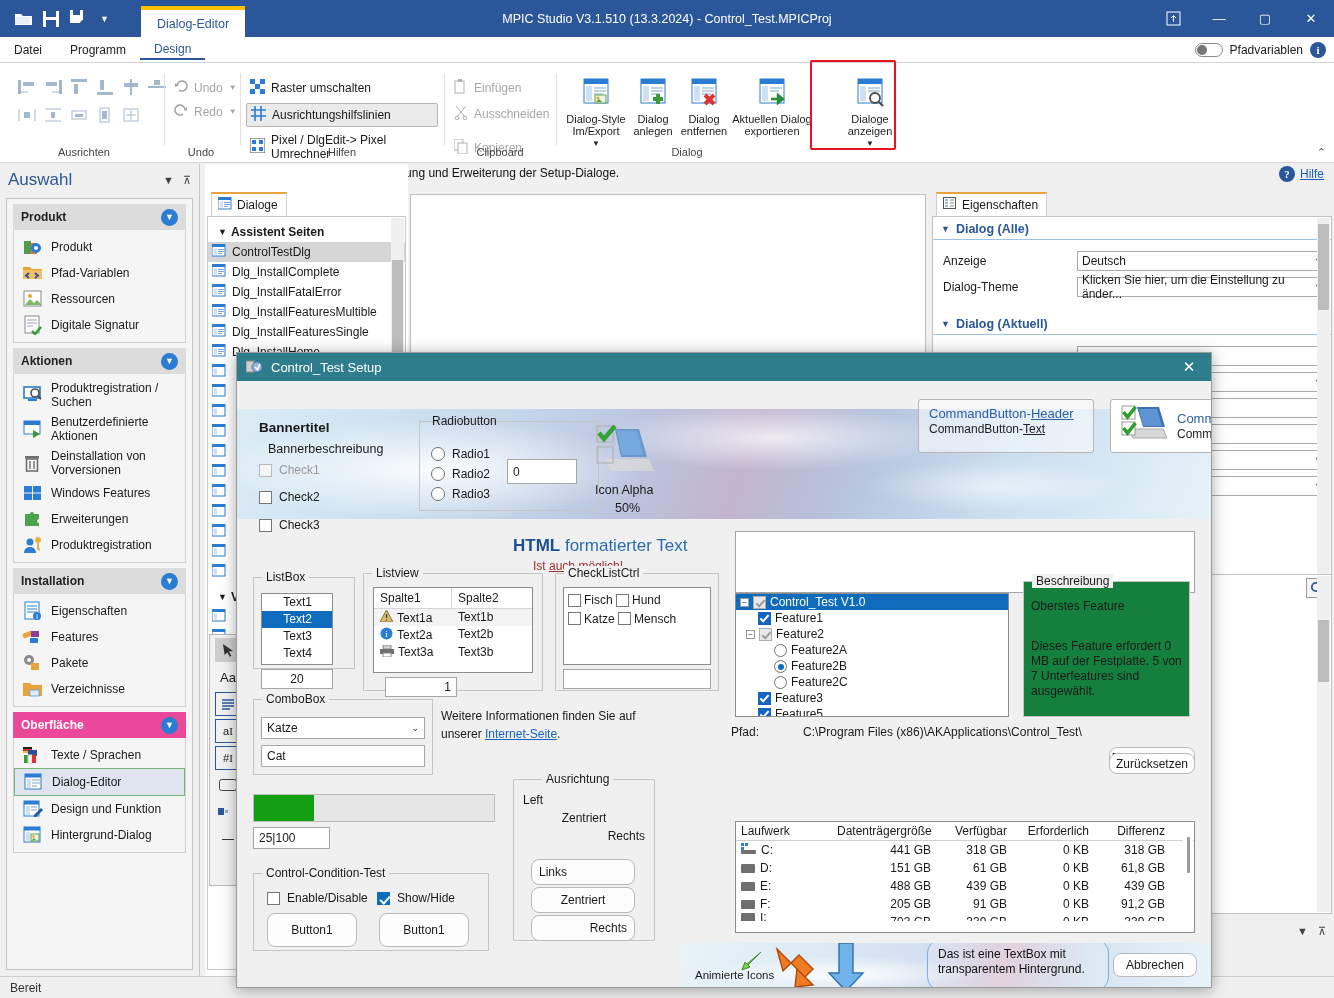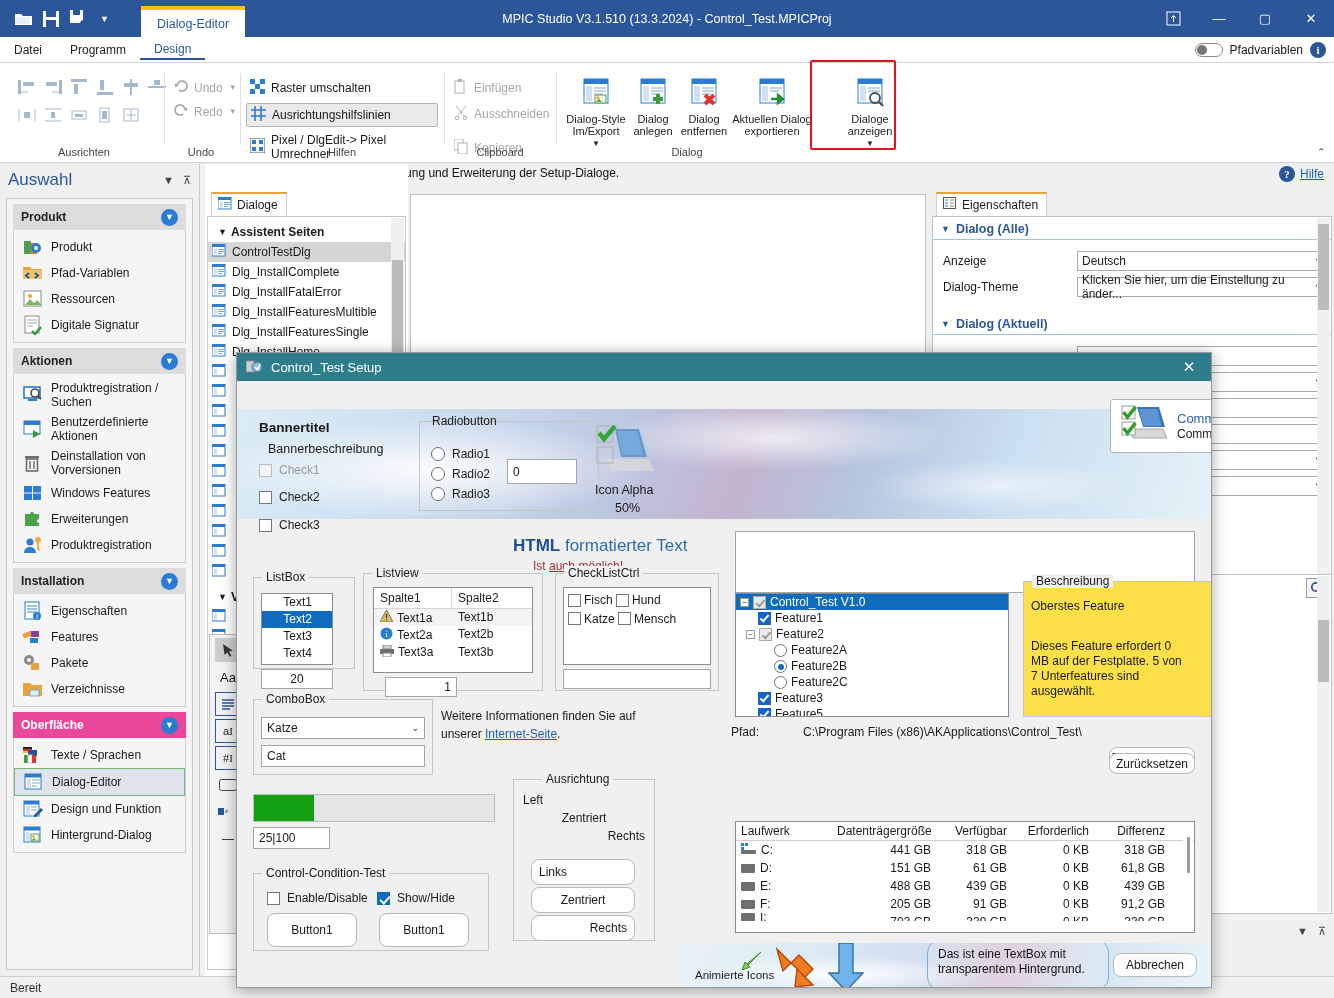--- a/index.html
+++ b/index.html
@@ -116,21 +116,21 @@
             border:1px solid #c8c8c8; overflow:hidden;}
   .dl-row{ display:flex; align-items:center; gap:6px; font-size:12px; padding:2px 4px; height:20px; cursor:pointer;}
   .dl-row.sel{ background:#d6d6d6; }
   .dl-row.grp{ font-weight:bold; gap:4px; }
   .scroll-v{ position:absolute; right:1px; top:1px; bottom:1px; width:13px; background:#f0f0f0;}
   .scroll-thumb{ position:absolute; left:1px; width:11px; background:#bcbcbc; border-radius:1px;}
 
   
   .canvas{ position:absolute; left:410px; top:30px; right:408px; bottom:0;
            background:#ffffff; border:1px solid #bdbdbd; overflow:hidden;}
-  .toolpal{ position:absolute; left:209px; top:470px; width:38px; height:300px;
+  .toolpal{ position:absolute; left:209px; top:470px; width:38px; height:252px;
             background:#f2f2f2; border:1px solid #b9b9b9; z-index:6;}
   .tool{ width:26px; height:24px; margin:3px auto; display:flex; align-items:center; justify-content:center;
          font-size:12px; cursor:pointer; }
   .tool.sel{ background:#cdcdcd; }
   .tool.box{ border:1px solid #2b579a; }
 
   
   .props{ position:absolute; right:0; top:30px; width:404px; bottom:0; background:#f0f0f0;}
   .props .tabb{ position:relative; }
   .propbody{ position:absolute; left:2px; right:2px; top:22px; bottom:120px;
@@ -1177,20 +1177,24 @@
           <path d="M10 34h44l5 12H16z" fill="#dadada" opacity=".8"></path>
           <rect x="2" y="1" width="16" height="16" fill="none" stroke="#b0b0b0"></rect>
           <path d="M4 8l5 6 11-13" stroke="#36a336" stroke-width="4.5" fill="none"></path>
           <rect x="2" y="22" width="16" height="16" fill="none" stroke="#b0b0b0"></rect>
         </svg>
       </div>
       <div class="lbl" style="left:358px; top:74px; font-size:12.5px;">Icon Alpha</div>
       <div class="lbl" style="left:378px; top:92px; font-size:12.5px;">50%</div>
     </div>
 
+    <div class="cmdbtn" style="left:681px; top:18px; width:176px; height:54px; flex-direction:column; align-items:flex-start; gap:1px; z-index:5;">
+      <span class="cmdh">CommandButton-<u>Header</u></span>
+      <span class="cmdt">CommandButton-<u>Text</u></span>
+    </div>
     <div class="cmdbtn" style="left:873px; top:18px; width:242px; height:54px; background:#fff; z-index:5;">
       <span>
         <svg width="46" height="40" viewBox="0 0 46 40">
           <path d="M16 2h22l6 20H22z" fill="#3f6fb5"></path>
             <path d="M18 4h18l5 17H22z" fill="#5f94d3"></path>
           <path d="M8 24h34l4 9H12z" fill="#d8d8d8" stroke="#a8a8a8"></path>
           <rect x="1" y="1" width="13" height="13" fill="#fff" stroke="#999"></rect>
           <path d="M2.5 7l4 5 8-10" stroke="#2e9e2e" stroke-width="3.6" fill="none"></path>
           <rect x="1" y="17" width="13" height="13" fill="#fff" stroke="#999"></rect>
           <path d="M2.5 23l4 5 8-10" stroke="#2e9e2e" stroke-width="3.6" fill="none"></path>
@@ -1326,21 +1330,21 @@
       <div class="tnode" style="padding-left:22px;">
         <span class="tickb"></span>
         <span>Feature3</span>
       </div>
       <div class="tnode" style="padding-left:22px;">
         <span class="tickb"></span>
         <span>Feature5</span>
       </div>
     </div>
 
-    <div class="gbox" style="left:786px; top:200px; width:189px; height:136px; background:#fde047;">
+    <div class="gbox" style="left:786px; top:200px; width:167px; height:136px; background:#15803d;">
       <span class="cap">Beschreibung</span>
     </div>
     <div class="lbl" style="left:794px; top:218px;">Oberstes Feature</div>
     <div class="lbl" style="left:794px; top:258px; width:156px; line-height:15px;">Dieses Feature erfordert 0 MB auf der Festplatte. 5 von 7 Unterfeatures sind ausgewählt.</div>
 
     <div class="lbl" style="left:494px; top:344px;">Pfad:</div>
     <div class="lbl" style="left:566px; top:344px;">C:\Program Files (x86)\AKApplications\Control_Test\</div>
     <div class="btn" style="left:872px; top:366px; width:86px; height:21px;">Durchsuchen...</div>
     <div class="btn" style="left:872px; top:372px; width:86px; height:21px;">Zurücksetzen</div>
 

